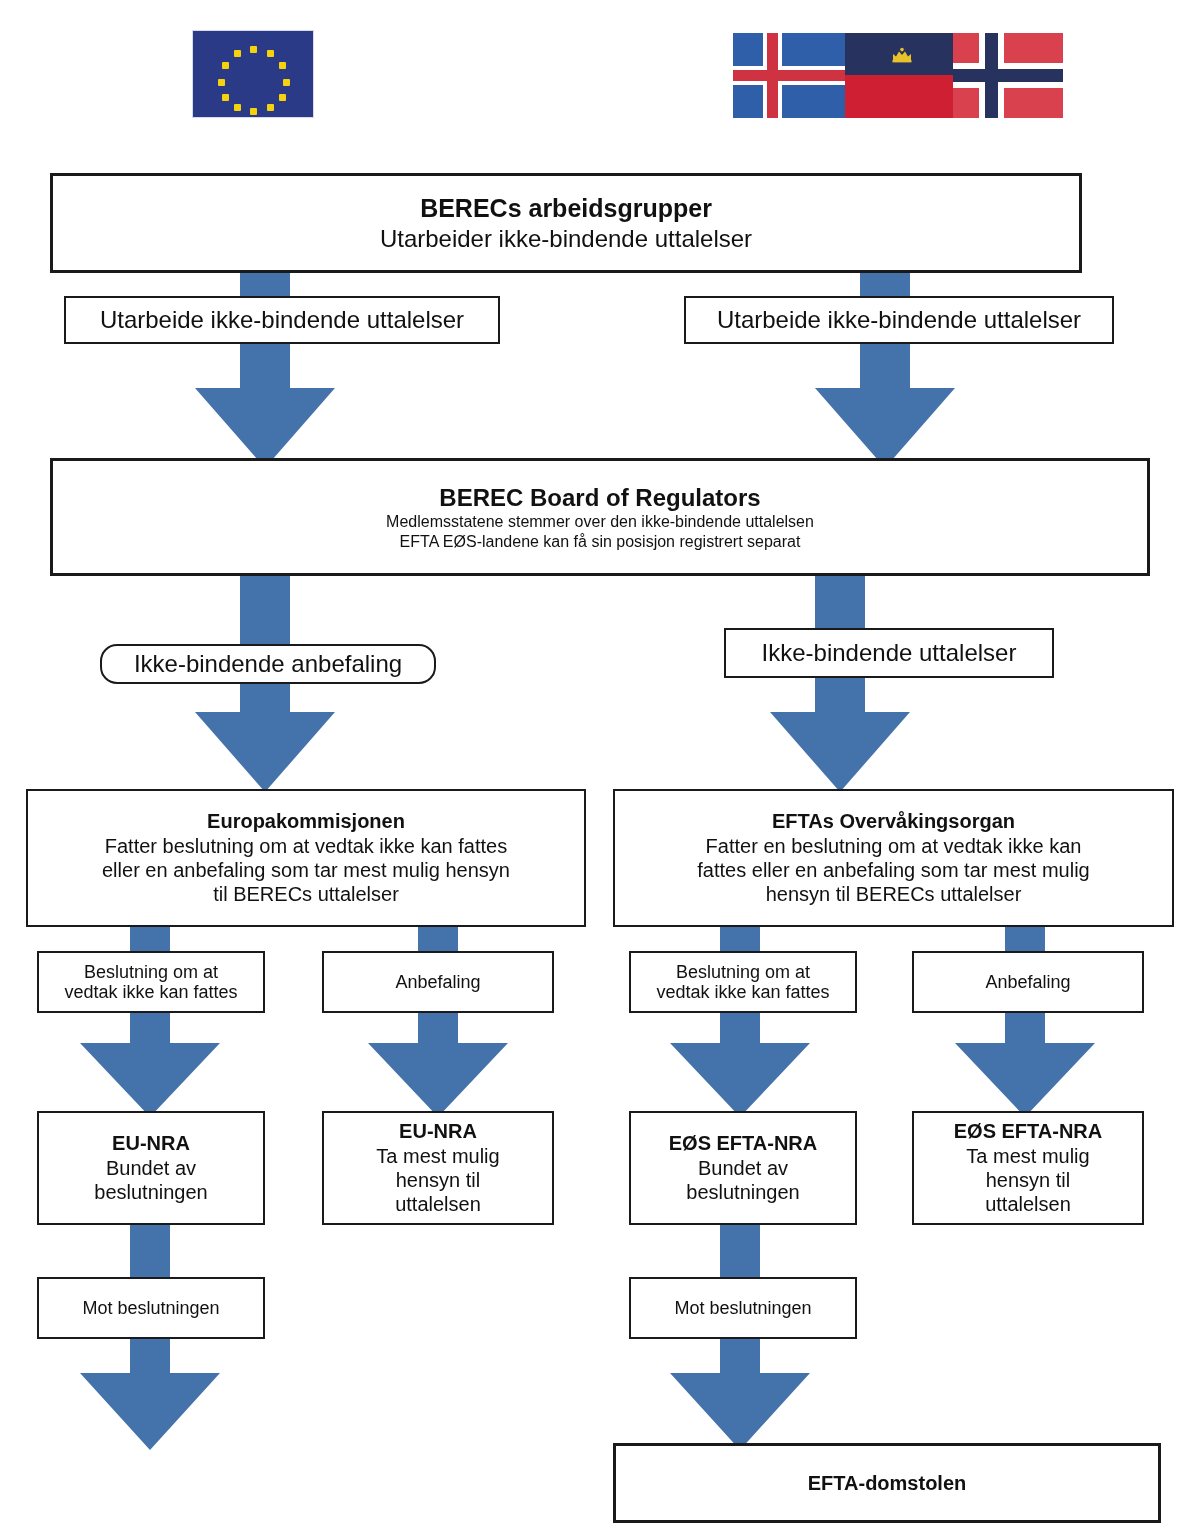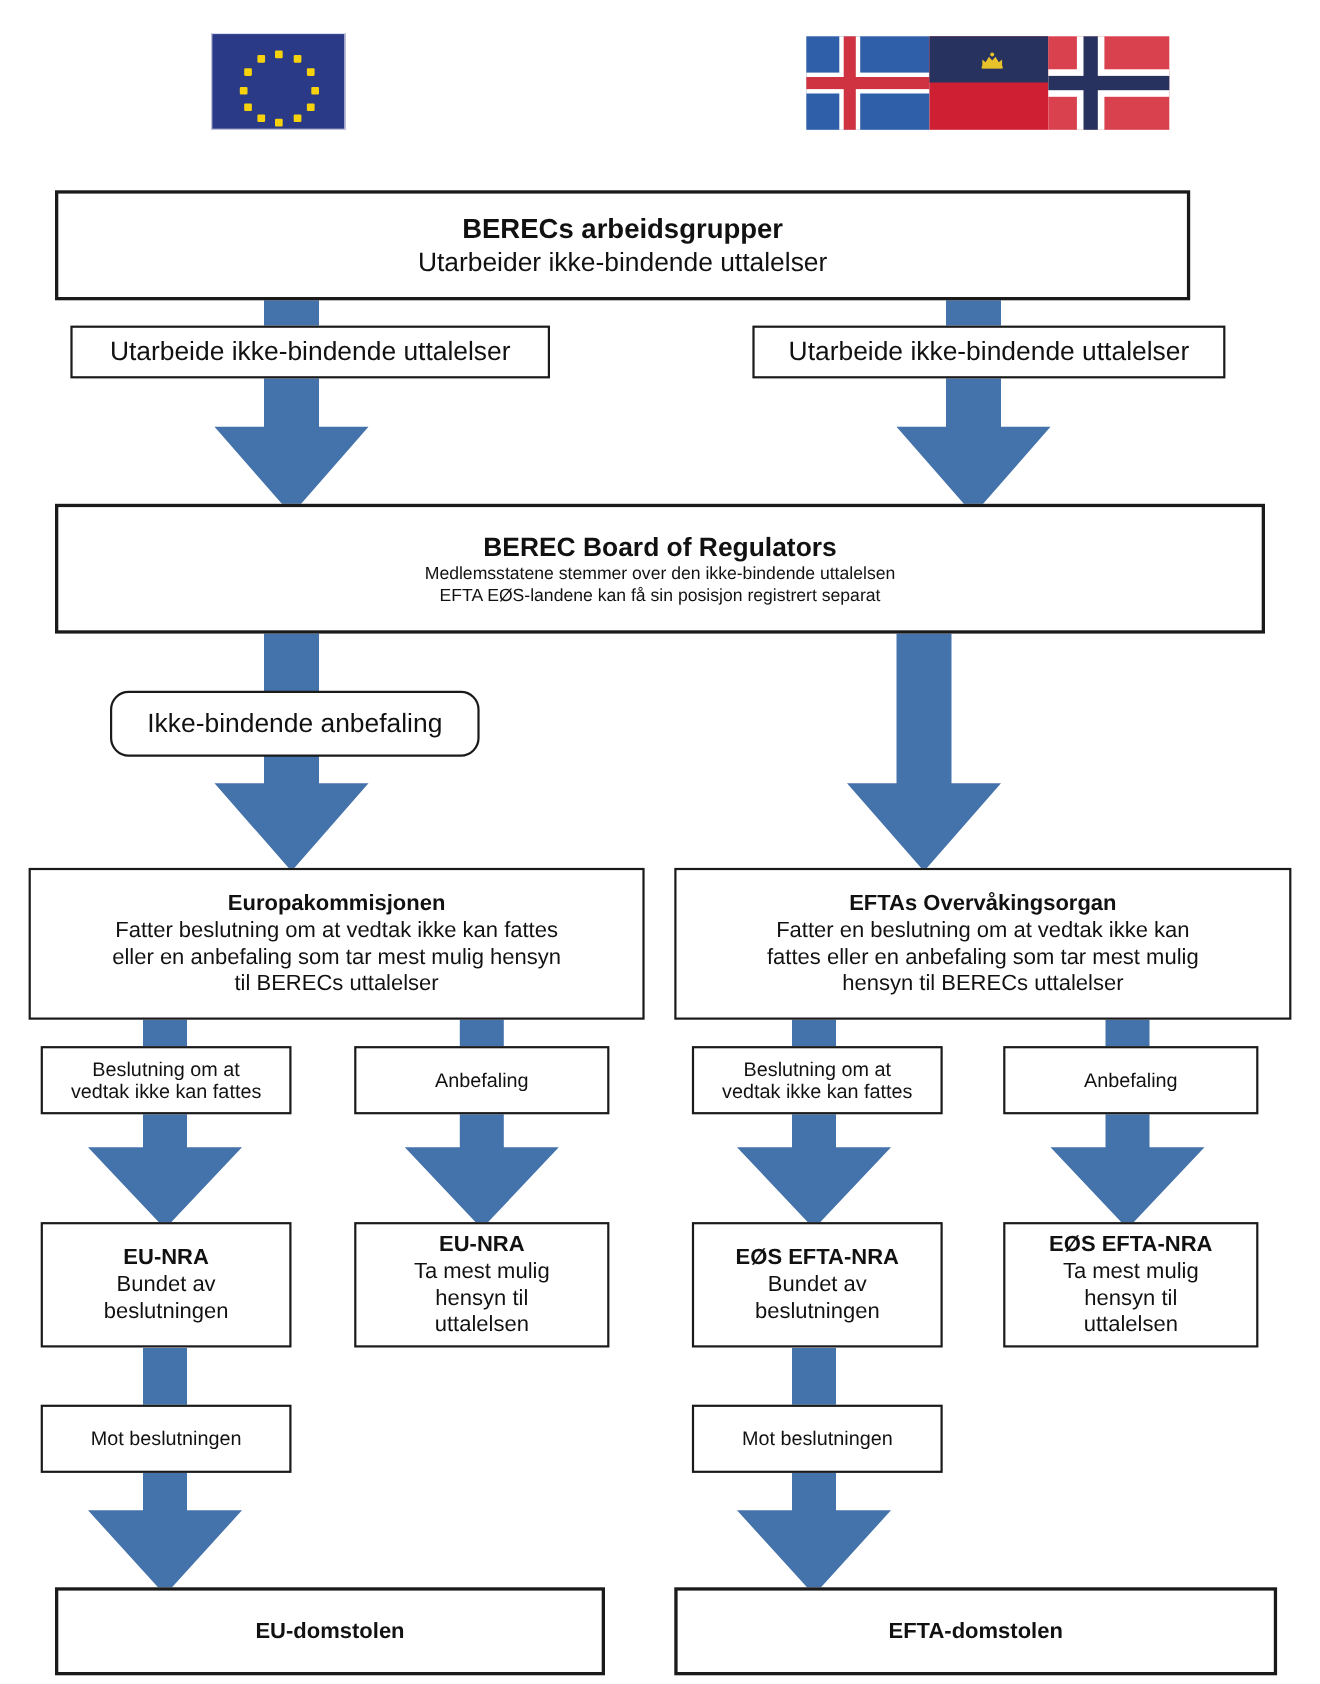--- a/index.html
+++ b/index.html
@@ -222,22 +222,25 @@
   <div class="box size-md" style="left:684px; top:296px; width:430px; height:48px;">
     <div class="line">Utarbeide ikke-bindende uttalelser</div>
   </div>
 
   <div class="box heavy size-lg" style="left:50px; top:458px; width:1100px; height:118px;">
     <div class="title">BEREC Board of Regulators</div>
     <div class="line">Medlemsstatene stemmer over den ikke-bindende uttalelsen</div>
     <div class="line">EFTA EØS-landene kan få sin posisjon registrert separat</div>
   </div>
 
-  <div class="box size-md" style="left:100px; top:628px; width:336px; height:60px;border-radius:17px;">
+  <div class="box size-md" style="left:100px; top:644px; width:336px; height:40px;border-radius:17px;">
     <div class="line">Ikke-bindende anbefaling</div>
+  </div>
+  <div class="box size-md" style="left:724px; top:628px; width:330px; height:50px;">
+    <div class="line">Ikke-bindende uttalelser</div>
   </div>
 
   <div class="box size-sm" style="left:26px; top:789px; width:560px; height:138px;">
     <div class="title">Europakommisjonen</div>
     <div class="line">Fatter  beslutning om at vedtak ikke kan fattes</div>
     <div class="line">eller en anbefaling som tar mest mulig hensyn</div>
     <div class="line">til BERECs uttalelser</div>
   </div>
   <div class="box size-sm" style="left:613px; top:789px; width:561px; height:138px;">
     <div class="title">EFTAs Overvåkingsorgan</div>
@@ -284,20 +287,17 @@
     <div class="line">uttalelsen</div>
   </div>
 
   <div class="box size-xs" style="left:37px; top:1277px; width:228px; height:62px;">
     <div class="line">Mot beslutningen</div>
   </div>
   <div class="box size-xs" style="left:629px; top:1277px; width:228px; height:62px;">
     <div class="line">Mot beslutningen</div>
   </div>
 
-  <div class="box heavy size-sm" style="left:50px; top:1443px; width:500px; height:80px;">
-    <div class="title">EU-domstolen</div>
-  </div>
   <div class="box heavy size-sm" style="left:613px; top:1443px; width:548px; height:80px;">
     <div class="title">EFTA-domstolen</div>
   </div>
 
 </div>
 
 </body></html>

